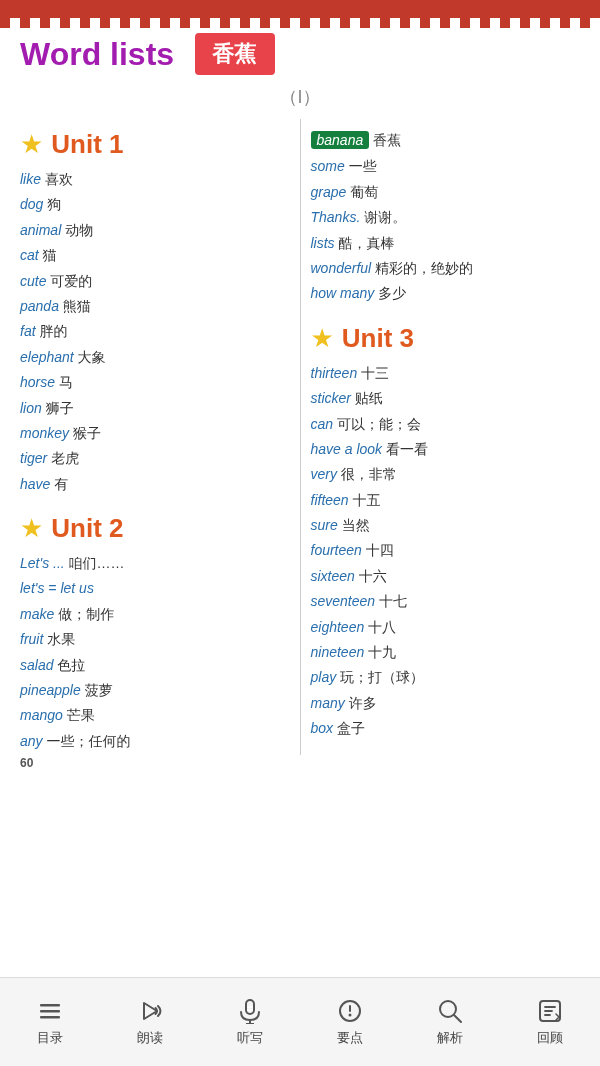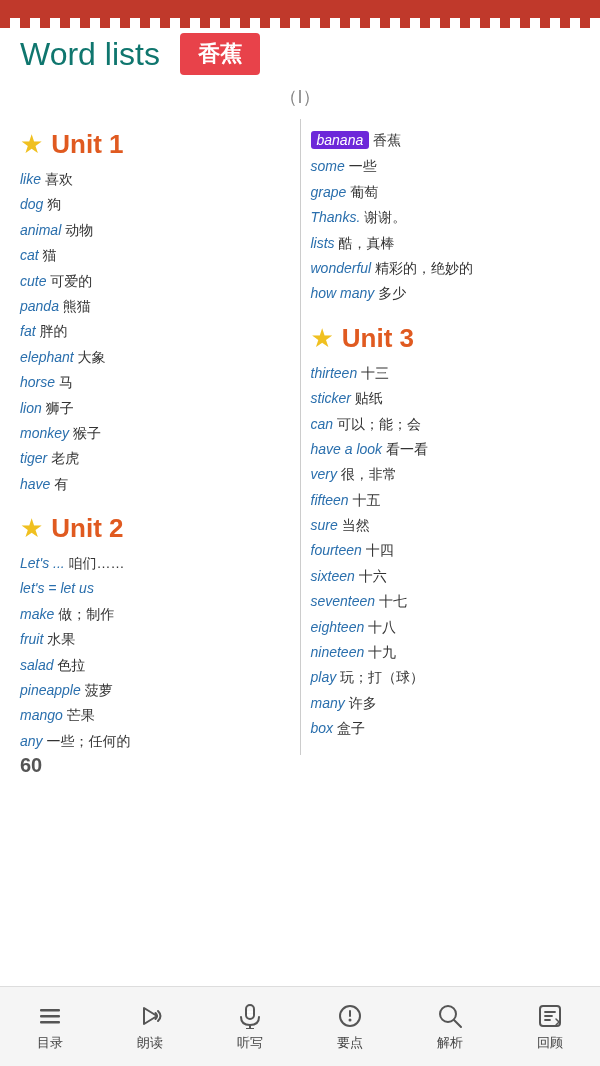--- a/index.html
+++ b/index.html
@@ -34,22 +34,22 @@
     }
 
     
     .header {
       padding: 18px 20px 0 20px;
       position: relative;
     }
 
     .word-lists-title {
       font-size: 32px;
-      font-weight: 400;
-      color: #0f766e;
+      font-weight: 700;
+      color: #a21caf;
       display: inline-block;
     }
 
     .banana-badge {
       background: #e8424a;
       color: #fff;
       font-size: 22px;
       font-weight: bold;
       padding: 6px 18px;
       border-radius: 4px;
@@ -115,49 +115,49 @@
       color: #2a6fad;
       font-style: italic;
     }
 
     .word-zh {
       color: #333;
     }
 
     
     .banana-word {
-      background: #6d28d9;
+      background: #15803d;
       color: #fff;
       padding: 1px 6px;
       border-radius: 3px;
       font-style: italic;
       font-size: 14px;
     }
     .banana-inline-zh {
       color: #333;
       font-size: 14px;
     }
 
     
     .page-num {
       position: absolute;
-      bottom: 68px;
+      bottom: 75px;
       left: 20px;
-      font-size: 20px;
+      font-size: 12px;
       color: #555;
       font-weight: bold;
     }
 
     
     .toolbar {
       position: fixed;
       bottom: 0;
       left: 0;
       width: 600px;
-      height: 80px;
+      height: 89px;
       background: #f5f5f5;
       border-top: 1px solid #ddd;
       display: flex;
       align-items: center;
       justify-content: space-around;
     }
 
     .toolbar-item {
       display: flex;
       flex-direction: column;

